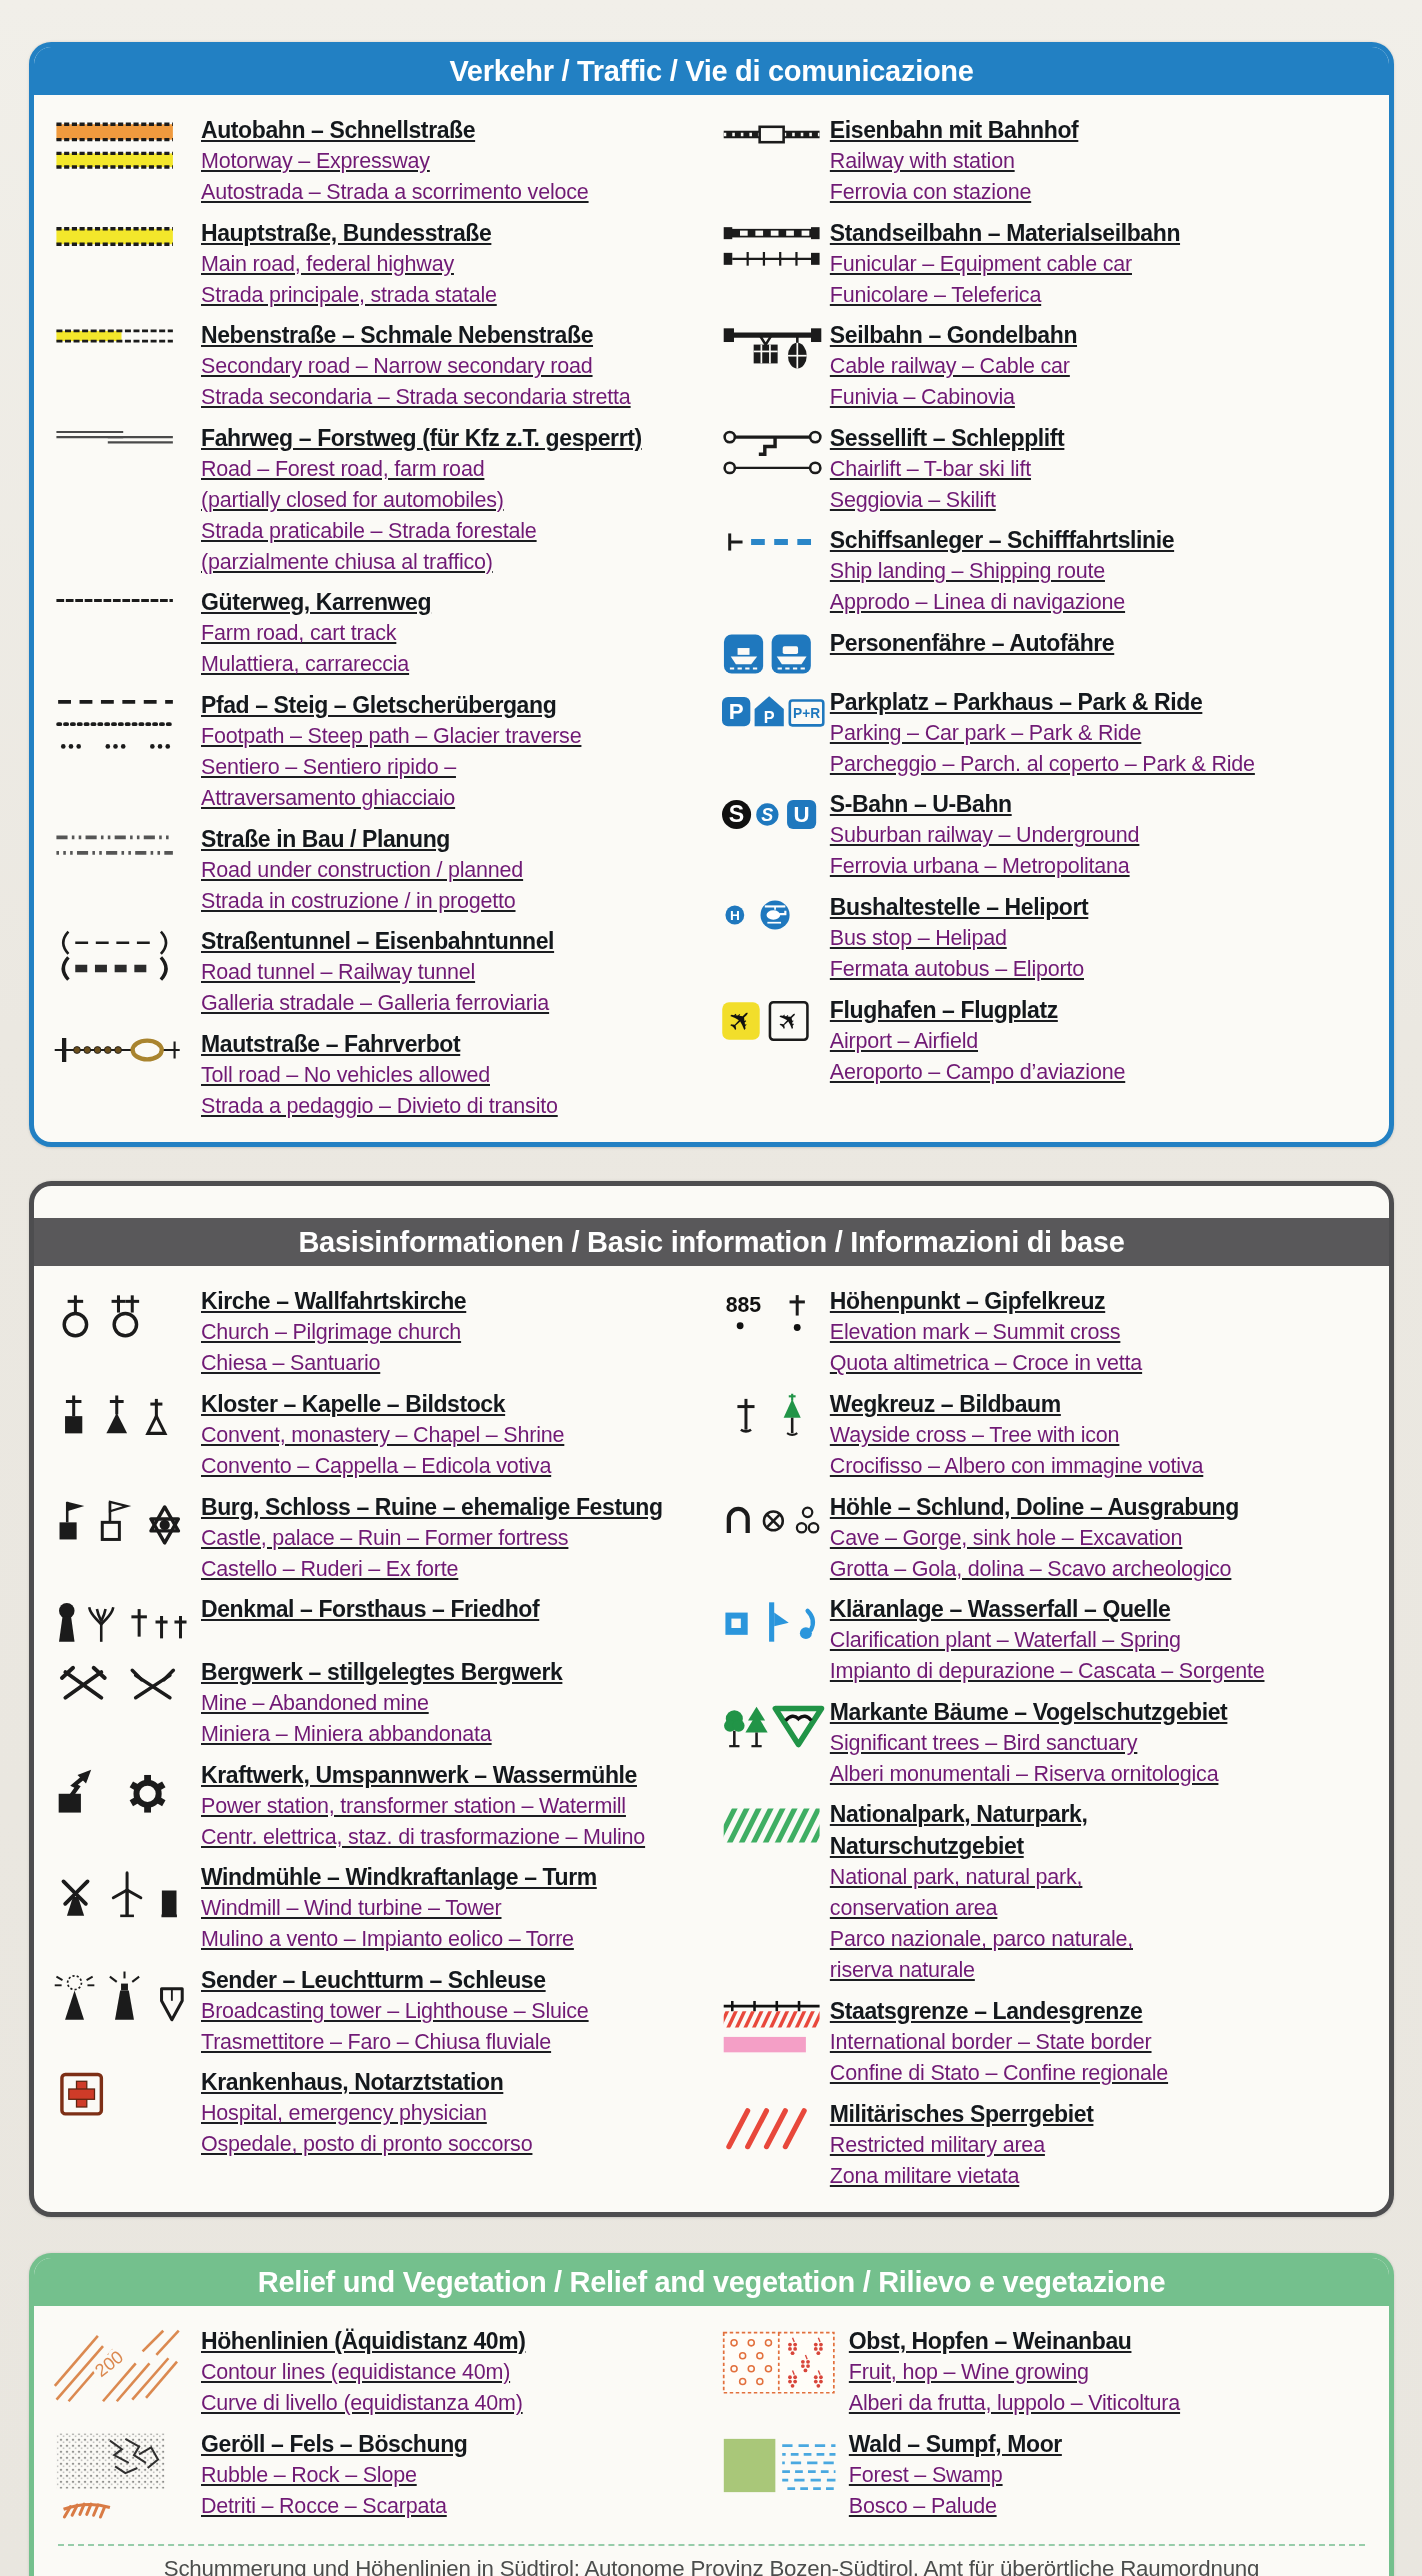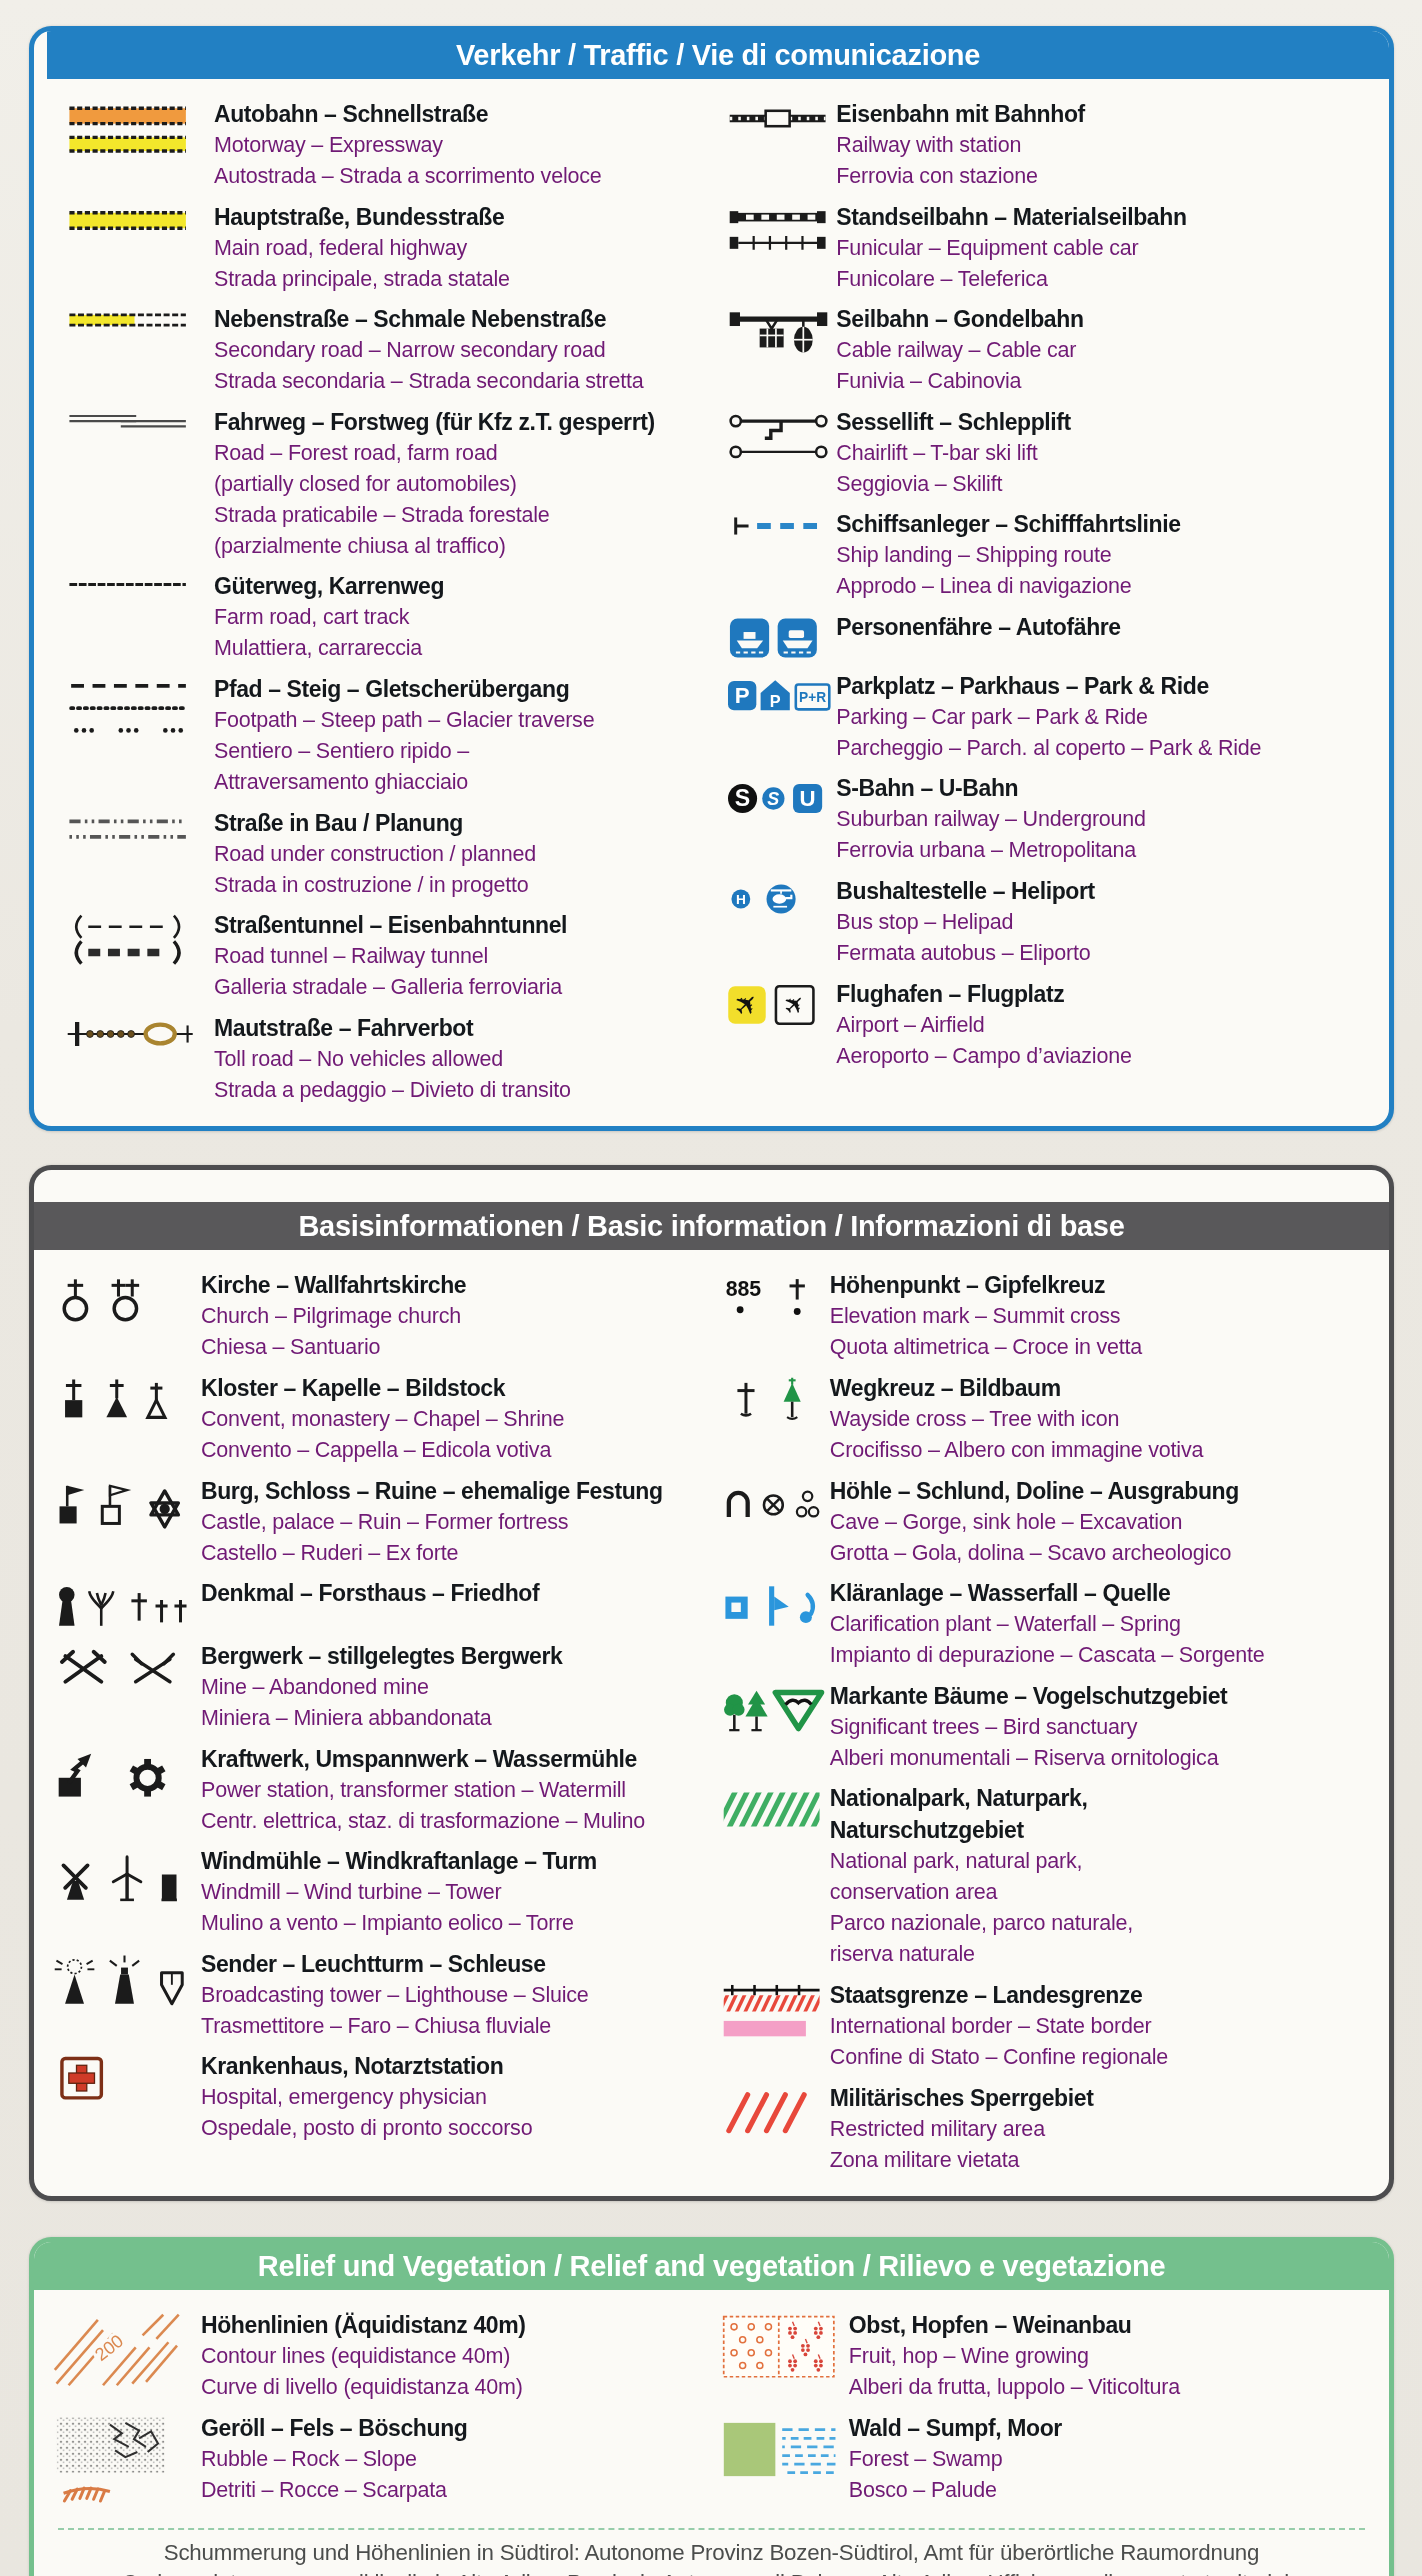--- a/index.html
+++ b/index.html
@@ -5,29 +5,29 @@
   html,body{margin:0;padding:0;}
   body{
     width:1423px;height:2576px;position:relative;
     background:linear-gradient(180deg,#f1efe9 0%,#ebe8e1 40%,#e9e6df 100%);
     font-family:"Liberation Sans",sans-serif;color:#1b1d20;
   }
   .panel{
     margin:0 29px;background:#fbfaf6;border-radius:22.3px;overflow:hidden;
     box-shadow:0 0.9px 2.6px rgba(0,0,0,.15);
   }
-  .panel.traffic{border:5.2px solid #2280c3;margin-top:26px;padding-left:13px;}
+  .panel.traffic{border:5.2px solid #2280c3;margin-top:42px;}
   .panel.basic{border:5.2px solid #4d4d4f;margin-top:34px;}
   .panel.relief{border:5.2px solid #74c08d;margin-top:36px;}
   .hdr{height:48px;display:flex;align-items:center;justify-content:center;
     color:#fff;font-weight:700;font-size:29px;letter-spacing:-0.3px;}
   .traffic .hdr{background:#2280c3;}
   .basic .hdr{background:#59585a;margin-top:32px;}
   .relief .hdr{background:#74c08d;}
-  .cols{display:grid;grid-template-columns:1fr 1fr;column-gap:12px;padding:19px 10.3px 12px 19px;}
+  .cols{display:grid;grid-template-columns:1fr 1fr;column-gap:12px;padding:19px 10.3px 12px 19px;text-decoration:underline;}
   .entry{display:flex;align-items:flex-start;margin-bottom:8.6px;}
   .sym{flex:0 0 148px;padding-top:4.3px;}
   .col-r .sym{flex:0 0 108px;}
   .relief .col-r .sym{flex:0 0 127px;}
   .sym svg{display:block;}
   .txt{min-width:0;}
   .t{font-weight:700;font-size:23px;line-height:32px;white-space:pre;letter-spacing:-0.4px;color:#14181c;}
   .s{font-size:21.5px;line-height:31px;white-space:pre;letter-spacing:-0.2px;color:#701a75;}
   .sep{border-top:2.6px dashed #97cdaa;margin:0 24px 6.9px;}
   .foot{text-align:center;font-size:22.3px;line-height:30px;color:#4b4d4c;padding:1.7px 20.6px 15.5px;letter-spacing:-0.2px;}

